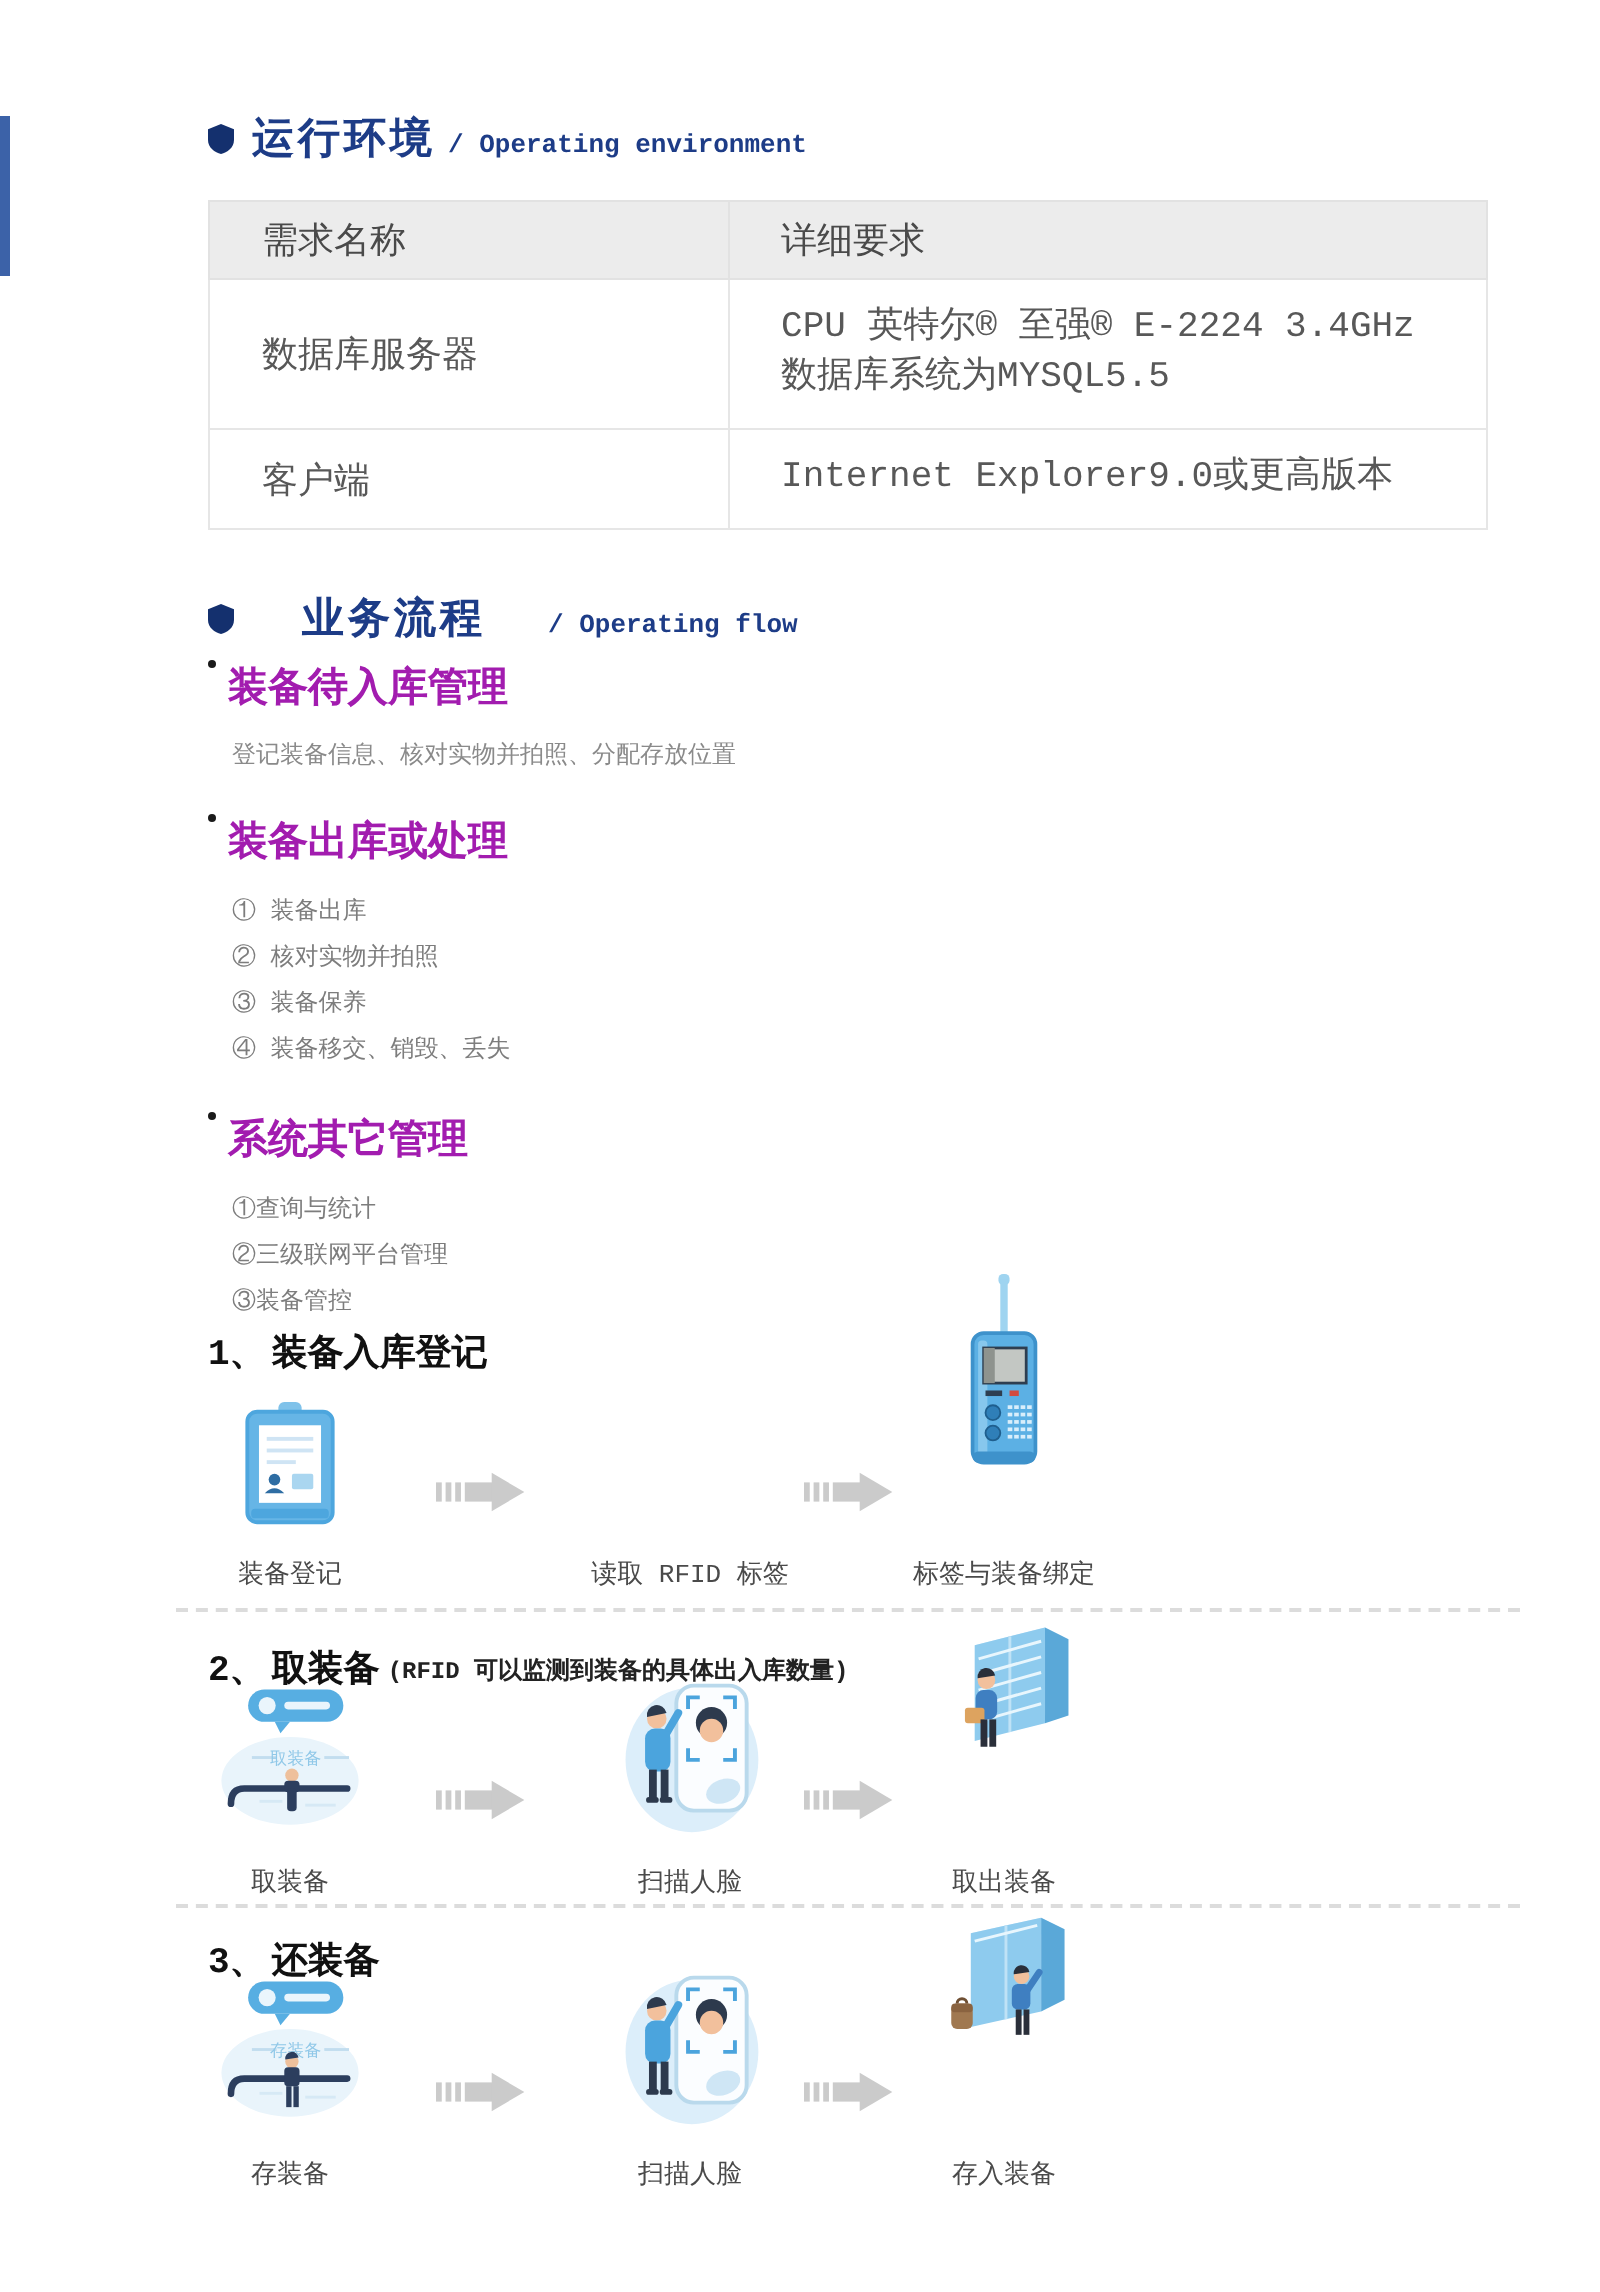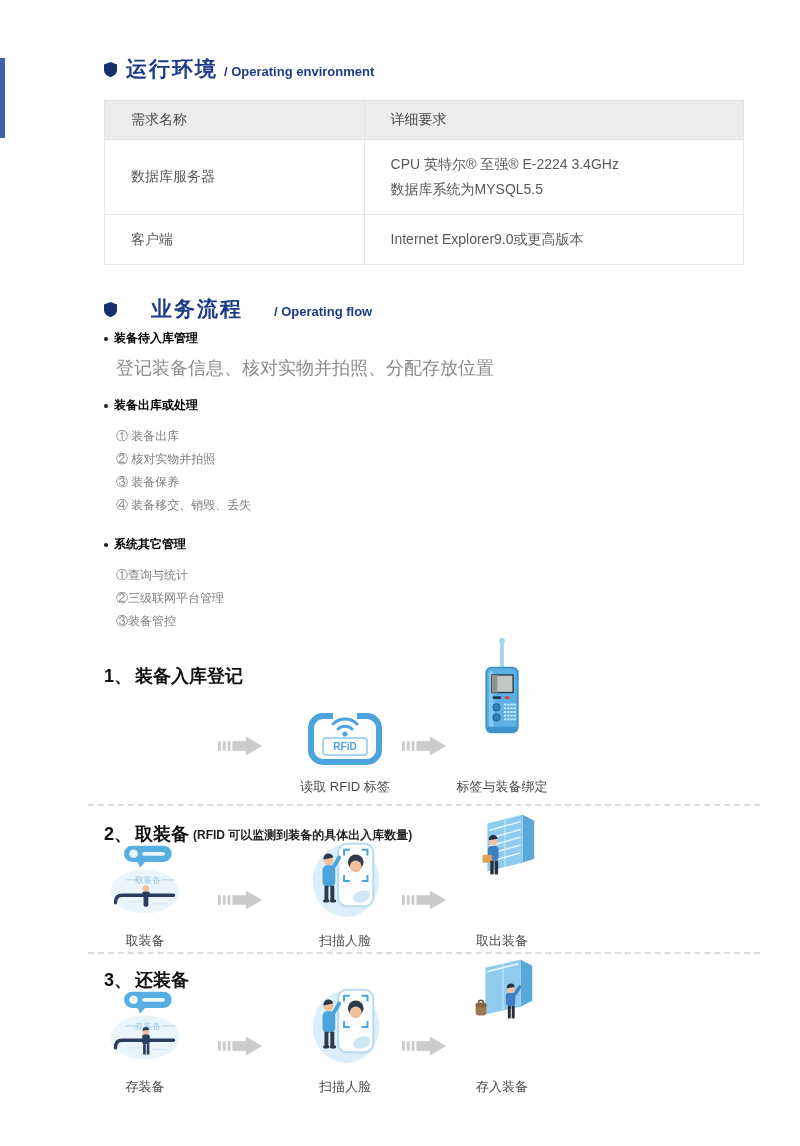--- a/index.html
+++ b/index.html
@@ -1,42 +1,42 @@
 <!DOCTYPE html>
 <html><head>
 <meta charset="utf-8">
 <style>
   html,body{margin:0;padding:0;background:#ffffff;}
   .page{position:relative;width:800px;height:1146px;background:#ffffff;overflow:hidden;
-        font-family:Liberation Sans, sans-serif;}
+        font-family:Liberation Mono, monospace;}
   .leftbar{position:absolute;left:0;top:58px;width:5px;height:80px;background:#3c62a8;}
 
   
   .sec-header{position:absolute;display:flex;align-items:baseline;}
   .sec-header .shield{position:relative;top:1px;margin-right:9px;}
   .sec-env{left:104px;top:55px;}
   .sec-flow{left:104px;top:295px;gap:25px;}
   .sec-title{font-size:21px;font-weight:700;color:#1d3c87;letter-spacing:2px;}
   .sec-sub{font-size:13px;font-weight:700;color:#1d3c87;margin-left:6px;}
 
   
   .env-table{position:absolute;left:104px;top:100px;width:640px;border-collapse:collapse;
-             font-size:14px;color:#555;}
+             font-size:18px;color:#555;}
   .env-table th{background:#ececec;font-weight:400;color:#4a4a4a;text-align:left;
                 height:38px;padding:0 0 0 26px;border:1px solid #e2e2e2;}
   .env-table td{border:1px solid #e6e6e6;padding:12px 0 12px 26px;color:#585858;vertical-align:middle;}
   .env-table .r1 td{height:50px;}
   .env-table .r2 td{height:16px;}
   .req-line{line-height:25px;}
 
   
   .flow-groups{position:absolute;left:104px;top:330px;width:620px;}
-  .fg-title{display:flex;align-items:center;font-size:12px;font-weight:700;color:#000000;}
+  .fg-title{display:flex;align-items:flex-start;font-size:20px;font-weight:700;color:#a21caf;}
   .fg-dot{width:4px;height:4px;background:#1a1a1a;border-radius:50%;margin-right:6px;flex:0 0 auto;}
-  .fg-desc{font-size:18px;color:#8a8a8a;margin:14px 0 0 12px;line-height:14px;}
+  .fg-desc{font-size:12px;color:#8a8a8a;margin:14px 0 0 12px;line-height:14px;}
   .fg-item{font-size:12px;color:#7d7d7d;margin:10px 0 0 12px;line-height:13px;}
   .mt16{margin-top:16px!important;}
   .g2{margin-top:22px;}
   .g3{margin-top:24px;}
 
   
   .proc{position:absolute;left:80px;width:690px;}
   .p1{top:664px;} .p2{top:822px;} .p3{top:968px;}
   .ptitle{padding-left:24px;font-size:18px;font-weight:700;color:#111;display:flex;align-items:baseline;}
   .ptitle .num{margin-right:3px;}
@@ -133,41 +133,47 @@
       <div class="fg-item">③装备管控</div>
     </div>
   </div>
 
   <div class="proc p1">
     <div class="ptitle">
       <span class="num">1、</span>
       <span>装备入库登记</span>
     </div>
     <div class="prow h104">
+      <div class="pstep s1">
+        <span>
+          <svg width="58" height="64" viewBox="0 0 58 66">
+            <rect x="23" y="0" width="12" height="9" rx="3" fill="#7fc2ea"></rect>
+            <rect x="7" y="5" width="44" height="57" rx="5" fill="#66b5e6" stroke="#4da6de" stroke-width="2"></rect>
+            <rect x="9" y="55" width="40" height="5" rx="2" fill="#4da6de"></rect>
+            <rect x="13" y="12" width="32" height="40" fill="#ffffff"></rect>
+            <rect x="17" y="18" width="24" height="2" fill="#cfe4f4"></rect>
+            <rect x="17" y="24" width="24" height="2" fill="#cfe4f4"></rect>
+            <rect x="17" y="30" width="15" height="2" fill="#cfe4f4"></rect>
+            <circle cx="21" cy="40" r="3" fill="#2e6da3"></circle>
+            <path d="M16 47 q5 -5 10 0 z" fill="#2e6da3"></path>
+            <rect x="30" y="37" width="11" height="8" rx="1" fill="#aad6f0"></rect>
+          </svg>
+        </span>
+        <span class="plabel">装备登记</span>
+      </div>
       <span class="parrow a1">
         <svg width="48" height="20" viewBox="0 0 50 20" fill="#cbcbcb">
           <rect x="0" y="5" width="3" height="10"></rect>
             <rect x="5" y="5" width="3" height="10"></rect>
           <rect x="10" y="5" width="3" height="10"></rect>
             <rect x="15" y="5" width="15" height="10"></rect>
           <polygon points="29,0 46,10 29,20"></polygon>
         </svg>
       </span>
       <div class="pstep s2">
-        <span>
-          <svg width="76" height="62" viewBox="0 0 76 62">
-            <rect x="4" y="12" width="68" height="46" rx="12" fill="#ffffff" stroke="#4ba4dd" stroke-width="6"></rect>
-            <rect x="26" y="6" width="24" height="14" fill="#ffffff"></rect>
-            <path d="M26 20 A 17 17 0 0 1 50 20" stroke="#4ba4dd" stroke-width="3" fill="none" stroke-linecap="round"></path>
-            <path d="M31 25 A 10 10 0 0 1 45 25" stroke="#4ba4dd" stroke-width="3" fill="none" stroke-linecap="round"></path>
-            <circle cx="38" cy="30" r="2.5" fill="#4ba4dd"></circle>
-            <rect x="16" y="34" width="44" height="17" rx="3" fill="#ffffff" stroke="#a9d6ef" stroke-width="2"></rect>
-            <text x="38" y="46" text-anchor="middle" font-size="10" font-weight="bold" fill="#4ba4dd">RFiD</text>
-          </svg>
-        </span>
         <span class="plabel">读取 RFID 标签</span>
       </div>
       <span class="parrow a2">
         <svg width="48" height="20" viewBox="0 0 50 20" fill="#cbcbcb">
           <rect x="0" y="5" width="3" height="10"></rect>
             <rect x="5" y="5" width="3" height="10"></rect>
           <rect x="10" y="5" width="3" height="10"></rect>
             <rect x="15" y="5" width="15" height="10"></rect>
           <polygon points="29,0 46,10 29,20"></polygon>
         </svg>

